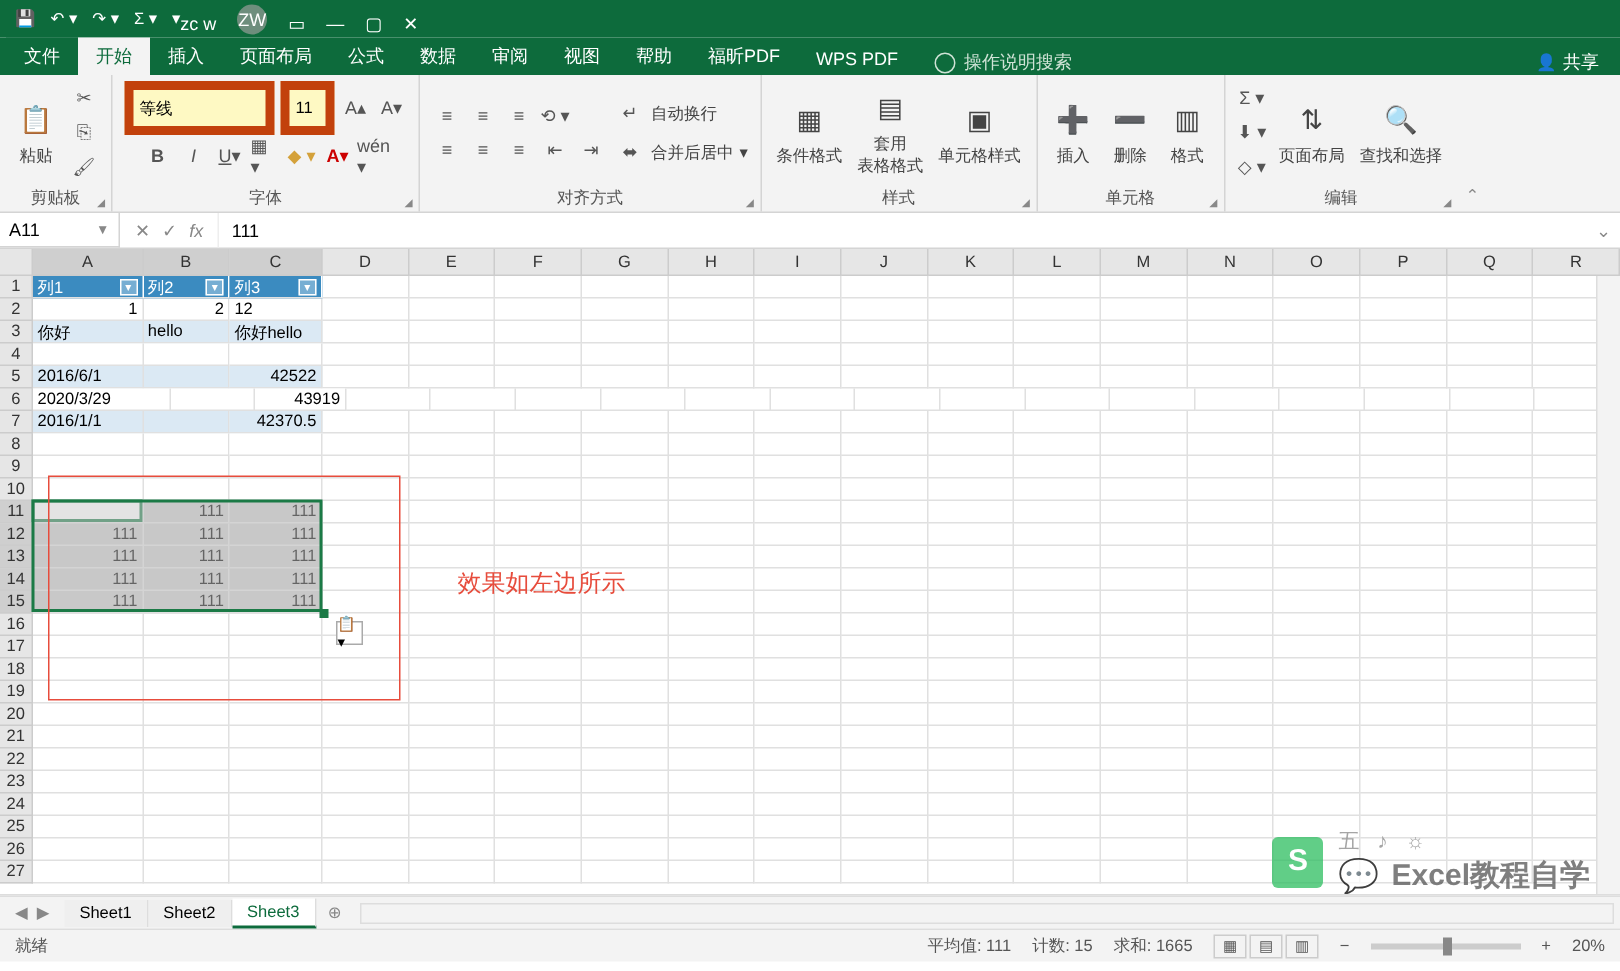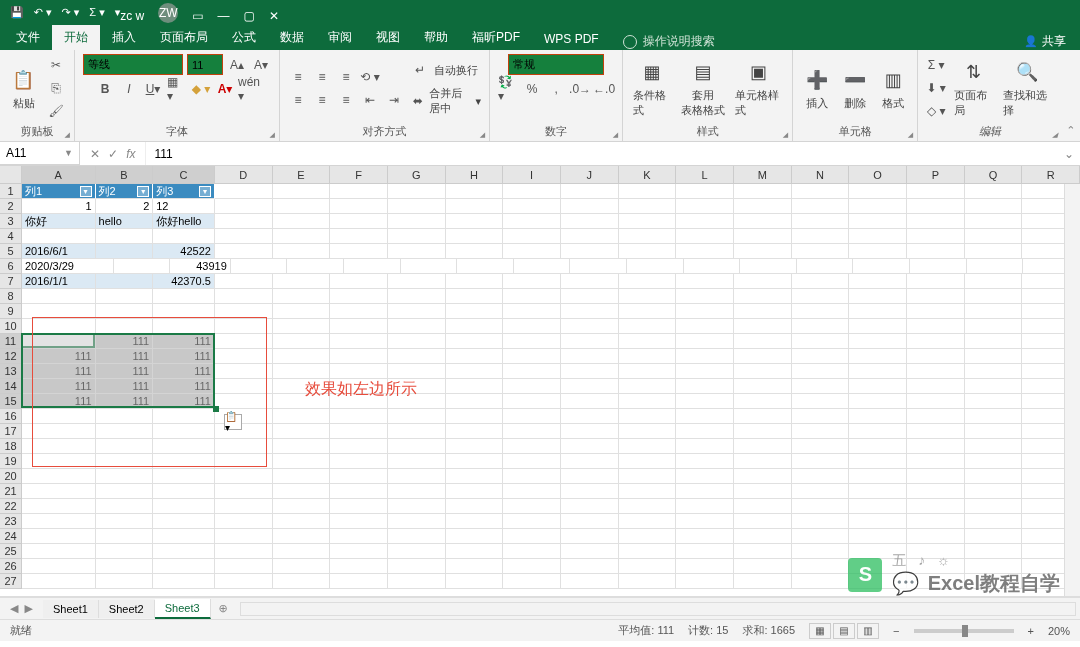--- a/index.html
+++ b/index.html
@@ -26,21 +26,21 @@
 
 .ribbon { height: 92px; background: #f3f3f3; border-bottom: 1px solid #d4d4d4; display: flex; font-size: 11px; color: #444; }
 .group { border-right: 1px solid #d4d4d4; padding: 4px 8px 2px 8px; display: flex; flex-direction: column; justify-content: space-between; }
 .group-body { flex: 1; display: flex; align-items: center; gap: 6px; }
 .group-label { text-align: center; font-size: 11px; color: #555; padding-top: 2px; position: relative; }
 .group-label::after { content: "◢"; font-size: 7px; color: #888; position: absolute; right: -4px; bottom: 0; }
 .big-btn { display: flex; flex-direction: column; align-items: center; gap: 2px; cursor: pointer; padding: 2px; }
 .big-icon { width: 28px; height: 28px; display: flex; align-items: center; justify-content: center; font-size: 18px; }
 .small-row { display: flex; gap: 4px; align-items: center; }
 .small-btn { width: 20px; height: 20px; display: flex; align-items: center; justify-content: center; cursor: pointer; font-size: 12px; color: #555; }
-.font-select, .size-select, .num-select { background: #15803d; border: 1px solid #c2410c; height: 21px; font-size: 11px; padding: 0 4px; }
+.font-select, .size-select, .num-select { background: #fef9c3; border: 6px solid #c2410c; height: 36px; font-size: 11px; padding: 0 4px; }
 .font-select { width: 100px; }
 .size-select { width: 36px; }
 .num-select { width: 96px; }
 .col { display: flex; flex-direction: column; gap: 3px; }
 
 
 .fbar { height: 24px; border-bottom: 1px solid #d4d4d4; display: flex; align-items: center; font-size: 12px; background: #fff; }
 .namebox { width: 80px; border: 1px solid #d4d4d4; border-top: none; border-left: none; height: 100%; padding: 0 6px; display: flex; align-items: center; justify-content: space-between; }
 .fx-btns { display: flex; align-items: center; gap: 8px; padding: 0 10px; height: 100%; border-right: 1px solid #eee; color: #888; }
 .fx-input { flex: 1; padding: 0 8px; }
@@ -199,33 +199,20 @@
         <div class="small-row">
             <span class="small-btn">↵</span>
             <span>自动换行</span>
           </div>
         <div class="small-row"><span class="small-btn">⬌</span><span>合并后居中</span> ▾</div>
       </div>
     </div>
     <div class="group-label">对齐方式</div>
   </div>
 
-  <div class="group">
-    <div class="group-body col" style="gap:4px;">
-      <input class="num-select" value="常规" style="">
-      <div class="small-row">
-        <span class="small-btn">💱 ▾</span>
-        <span class="small-btn">%</span>
-        <span class="small-btn">,</span>
-        <span class="small-btn">.0→</span>
-        <span class="small-btn">←.0</span>
-      </div>
-    </div>
-    <div class="group-label">数字</div>
-  </div>
 
   <div class="group">
     <div class="group-body">
       <div class="big-btn">
           <div class="big-icon">▦</div>
           <span>条件格式</span>
         </div>
       <div class="big-btn">
           <div class="big-icon">▤</div>
           <span style="white-space:pre; text-align:center;">套用
@@ -266,21 +253,21 @@
       </div>
       <div class="big-btn">
           <div class="big-icon">⇅</div>
           <span>页面布局</span>
         </div>
       <div class="big-btn">
           <div class="big-icon">🔍</div>
           <span>查找和选择</span>
         </div>
     </div>
-    <div class="group-label" style="padding-right:0;font-style:italic;">编辑</div>
+    <div class="group-label" style="padding-right:0;">编辑</div>
   </div>
   <div class="ribbon-collapse">⌃</div>
 </div>
 
 <div class="fbar">
   <div class="namebox">
     <span>A11</span>
     <span style="color:#888; font-size:9px;">▼</span>
   </div>
   <div class="fx-btns">

